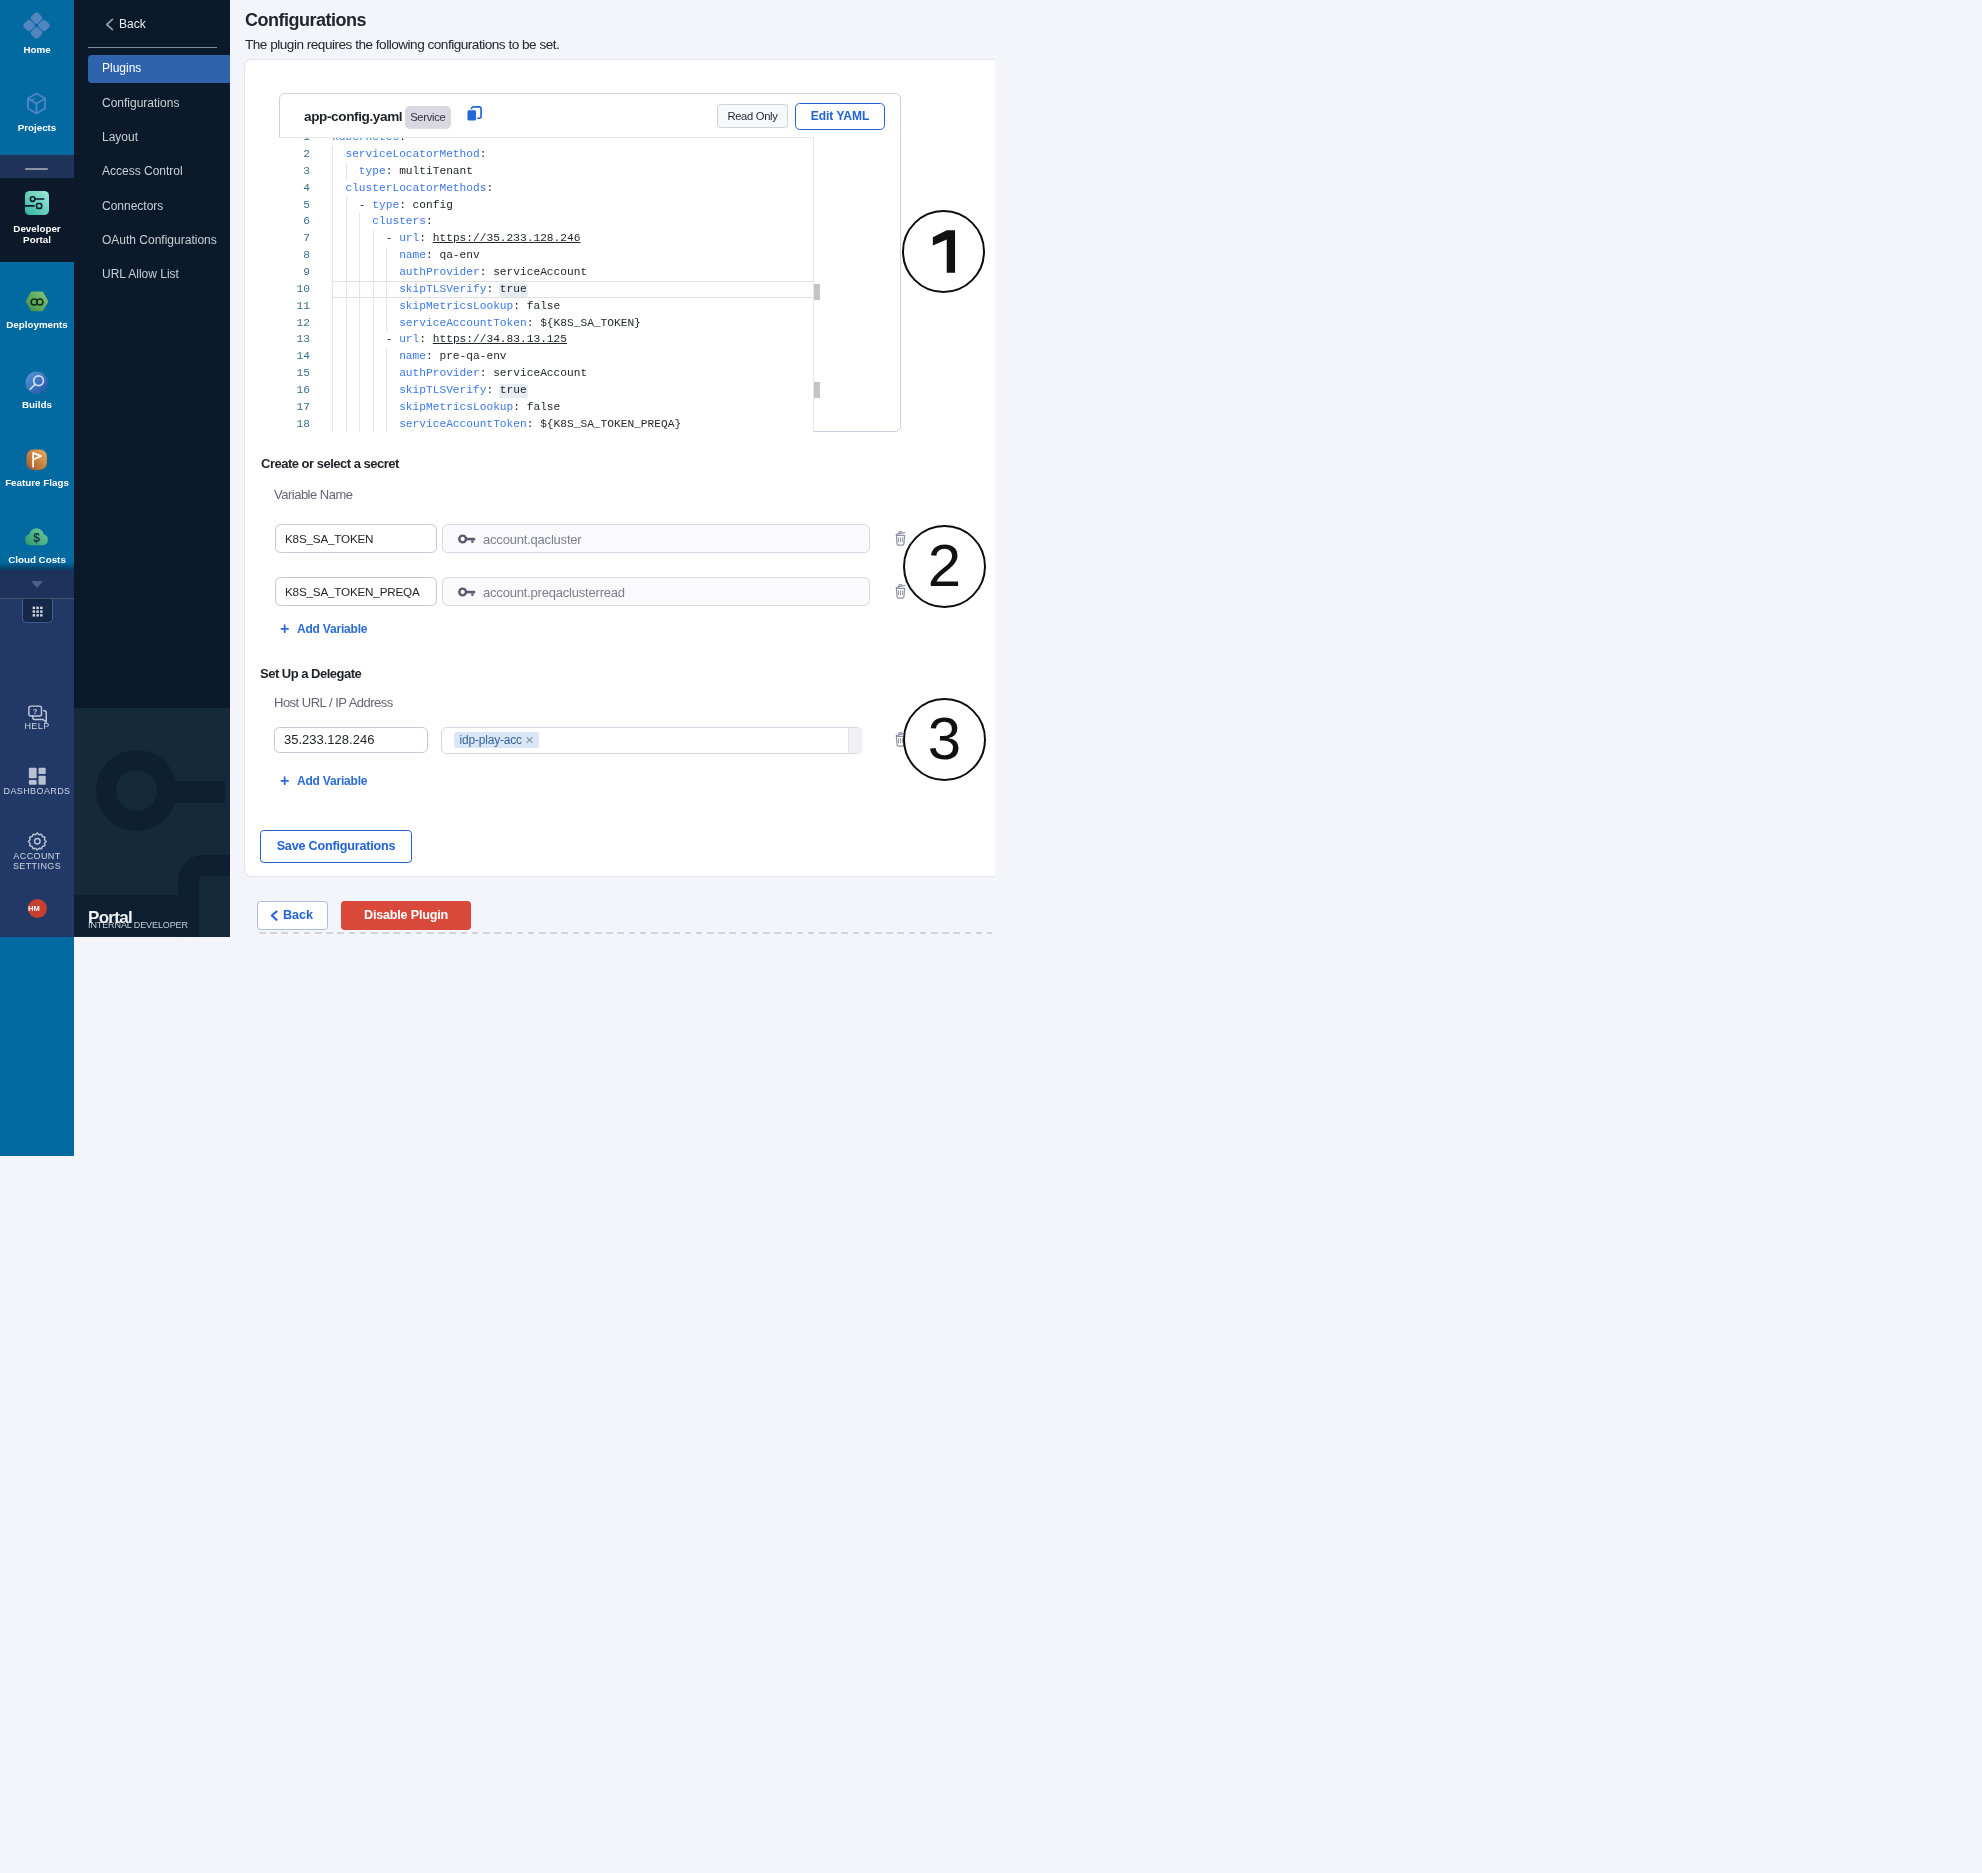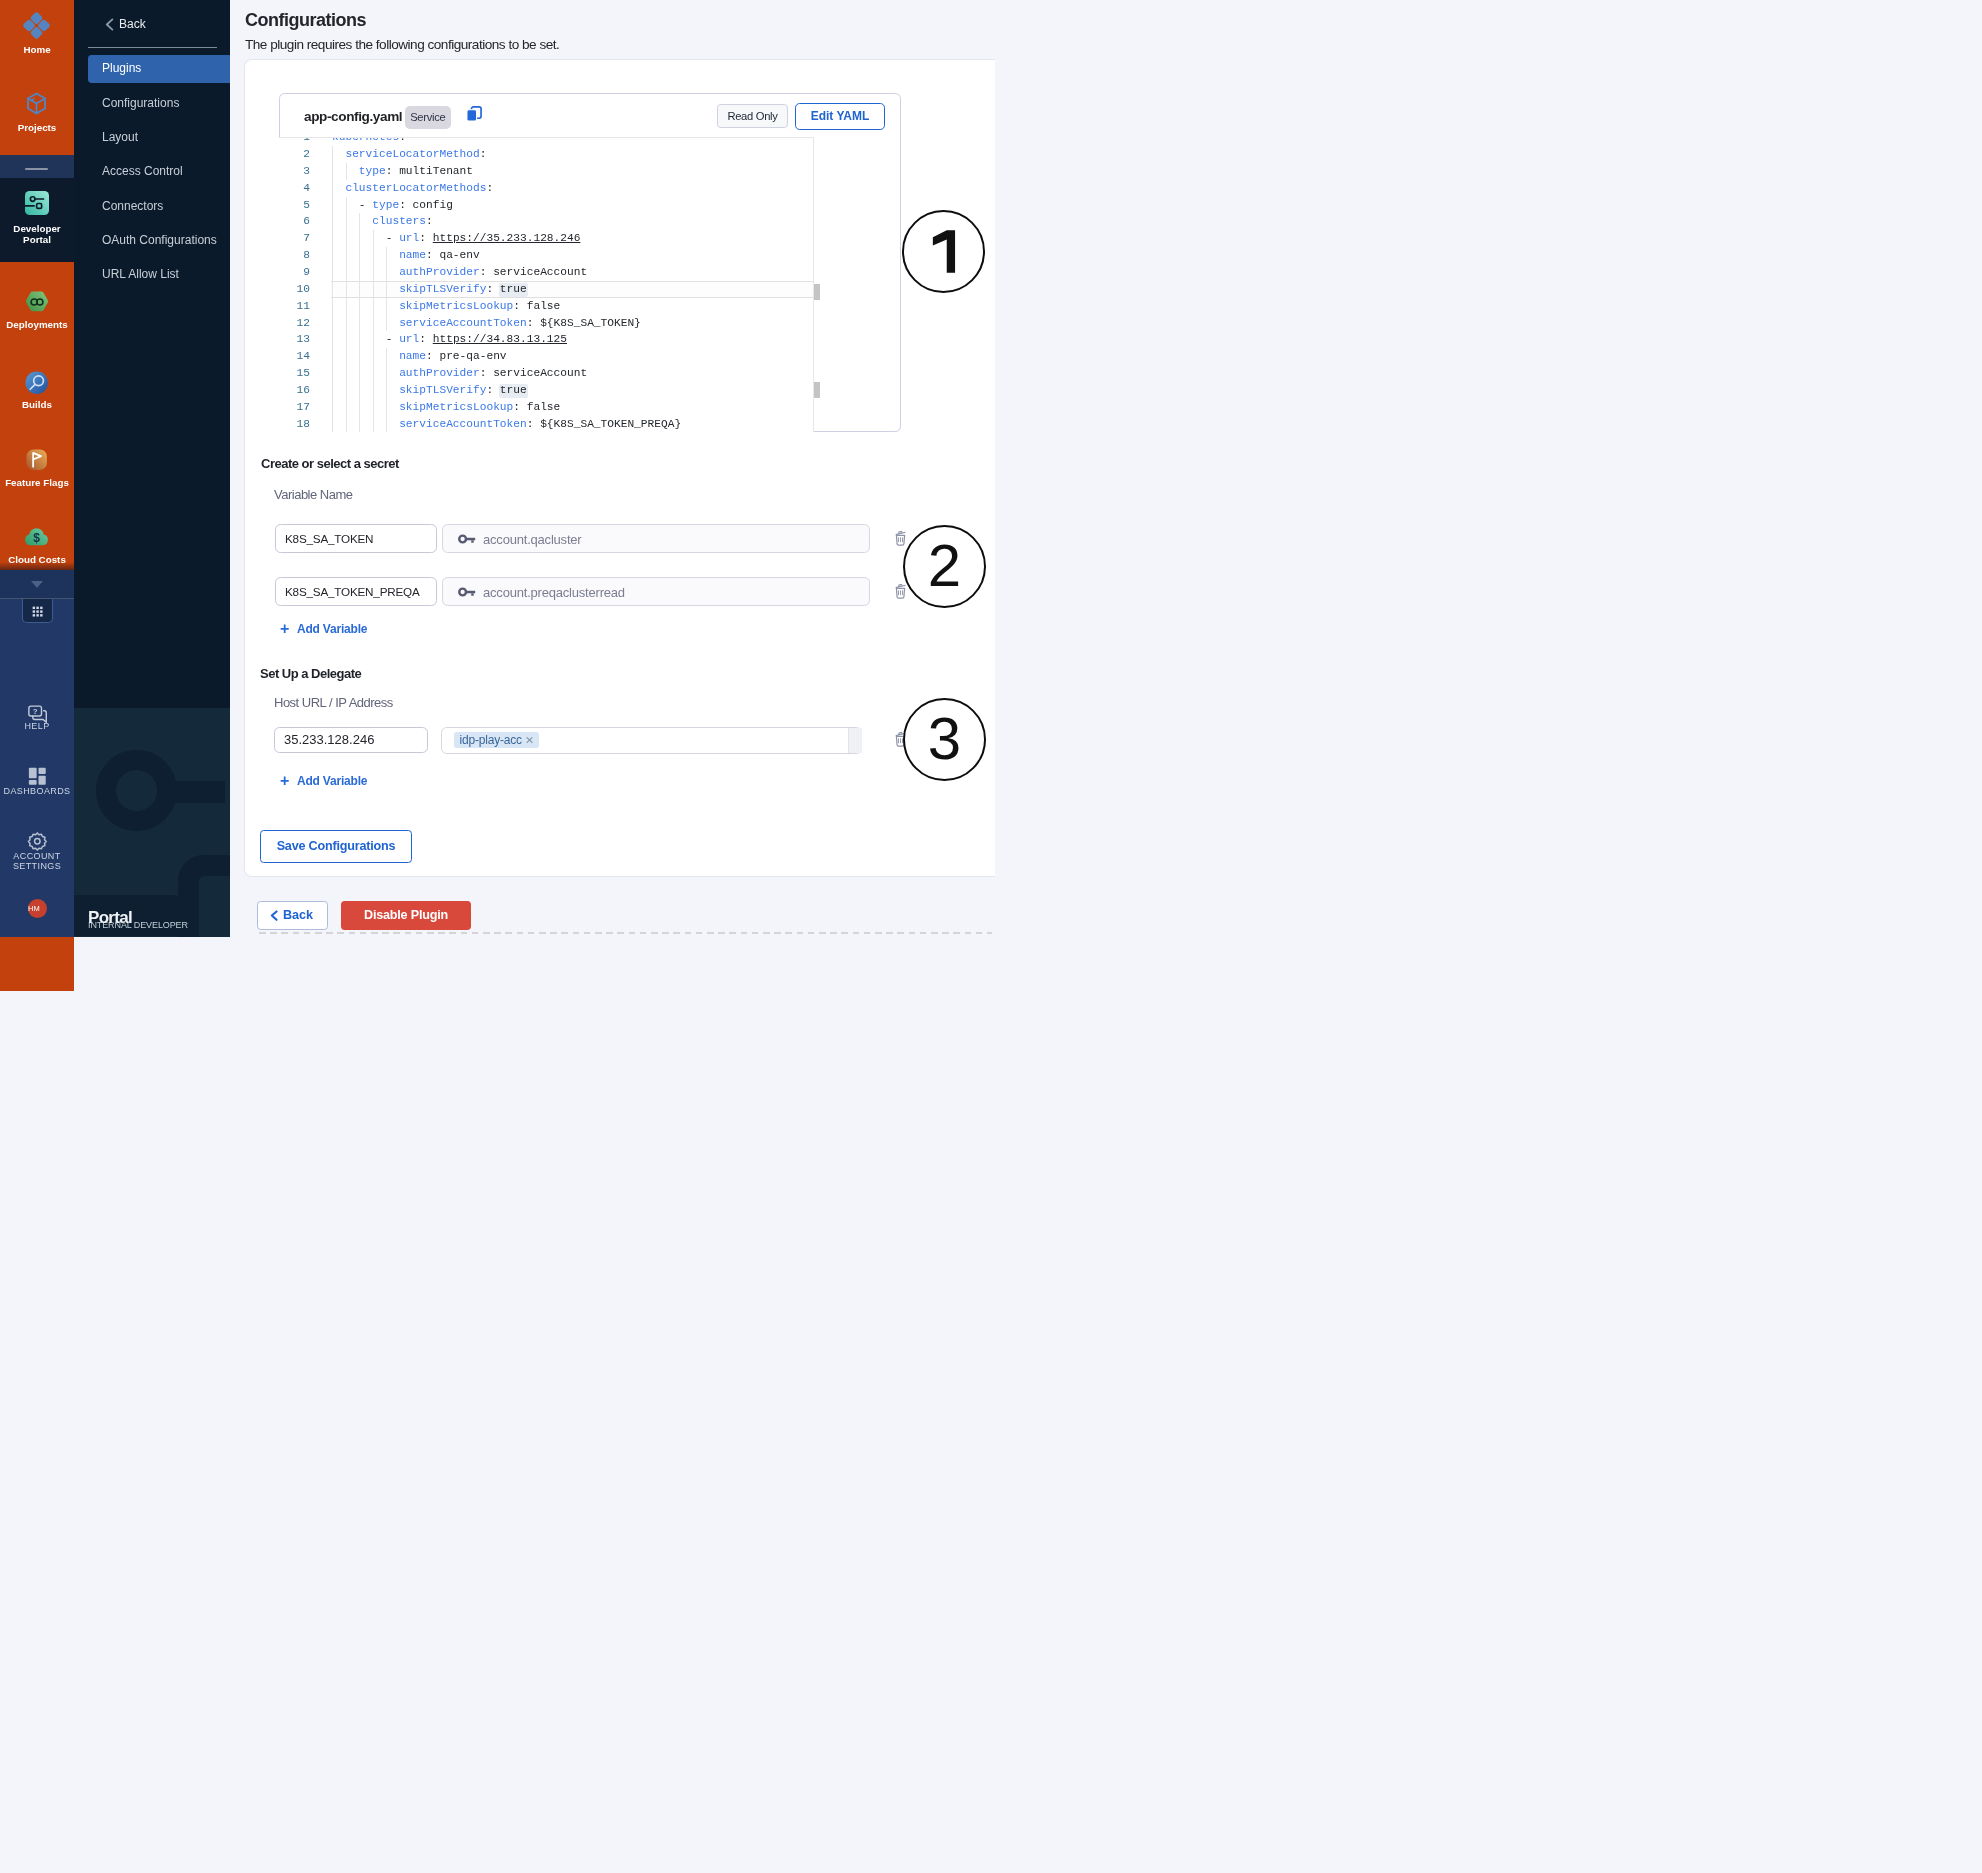--- a/index.html
+++ b/index.html
@@ -1,18 +1,18 @@
 <!DOCTYPE html>
 <html style="font-size:15px"><head>
 <meta charset="utf-8">
 <style>
 html,body{margin:0;padding:0;width:991px;height:937px;overflow:hidden;background:#f3f5fa;font-family:"Liberation Sans",sans-serif;}
 .ab{position:absolute;}
 
-#rail{position:absolute;left:0;top:0;width:74px;height:991px;background:#c2410c;}
+#rail{position:absolute;left:0;top:0;width:74px;height:1156px;background:#0369a1;}
 .mlab{position:absolute;left:0;width:74px;text-align:center;color:#fff;font-size:9.8px;font-weight:bold;}
 .slab{position:absolute;left:0;width:74px;text-align:center;color:#ccd5e2;font-size:9px;letter-spacing:0.4px;}
 
 #subnav{position:absolute;left:74px;top:0;width:156px;height:937px;background:#0b1a2a;}
 .menu{position:absolute;left:28px;width:131px;height:34px;line-height:34px;color:#c9cfd8;font-size:12px;}
 
 #main{position:absolute;left:230px;top:0;width:761px;height:937px;background:#f3f5fa;}
 #card{position:absolute;left:244px;top:59px;width:750px;height:816px;background:#fff;border:0.9px solid #e4e6ee;border-right:none;border-radius:7.5px 0 0 7.5px;}
 #ybox{position:absolute;left:279px;top:93px;width:622px;height:339px;background:#fff;border:0.9px solid #cdd0e0;border-radius:5.6px;box-sizing:border-box;}
 #code{position:absolute;left:279px;top:137px;width:534px;height:294px;border-top:0.9px solid #e7e7e9;border-right:0.9px solid #e7e7e9;overflow:hidden;background:#fff;}
@@ -154,21 +154,21 @@
       <rect x="12.3" y="10.5" width="7.7" height="9.5" rx="1"></rect>
  </svg>
  <div class="slab" style="top:786px;">DASHBOARDS</div>
 
  <svg class="ab" style="left:27px;top:831px;" width="20.6" height="20.6" viewBox="0 0 24 24" fill="none" stroke="#b7c1d1" stroke-width="1.7">
   <circle cx="12" cy="12" r="3.2"></circle>
   <path d="M12 2.2l2 2.1 2.9-.6 1.1 2.7 2.9.9-.5 2.9 2 2-2 2 .5 2.9-2.9.9-1.1 2.7-2.9-.6-2 2.1-2-2.1-2.9.6-1.1-2.7-2.9-.9.5-2.9-2-2 2-2-.5-2.9 2.9-.9L7.1 3.7l2.9.6z" stroke-linejoin="round"></path>
  </svg>
  <div class="slab" style="top:851px;">ACCOUNT<br>SETTINGS</div>
 
- <div class="ab" style="left:28px;top:899px;width:19px;height:19px;border-radius:50%;background:#c7402d;color:#fff;font-size:7.5px;font-weight:normal;text-align:left;line-height:19px;">HM</div>
+ <div class="ab" style="left:28px;top:899px;width:19px;height:19px;border-radius:50%;background:#c7402d;color:#fff;font-size:7.5px;font-weight:bold;text-align:left;line-height:19px;">HM</div>
 </div>
 <div id="subnav">
 
  <div class="ab" style="left:0;top:708px;width:156px;height:229px;background:#14293a;overflow:hidden;">
   <div class="ab" style="left:22px;top:42px;width:41px;height:41px;border:20.3px solid #0d1f30;border-radius:50%;"></div>
   <div class="ab" style="left:101px;top:73px;width:50px;height:22px;background:#0d1f30;"></div>
   <div class="ab" style="left:104px;top:147px;width:103px;height:103px;border:21px solid #0d1f30;border-radius:26px;"></div>
   <div class="ab" style="left:0;top:187px;width:107px;height:41px;background:#0d1f30;border-radius:0 7.5px 0 0;"></div>
  </div>
  <div class="ab" style="left:14px;top:920px;color:#c3cdd6;font-size:9px;letter-spacing:-0.1px;white-space:nowrap;">INTERNAL DEVELOPER</div>

